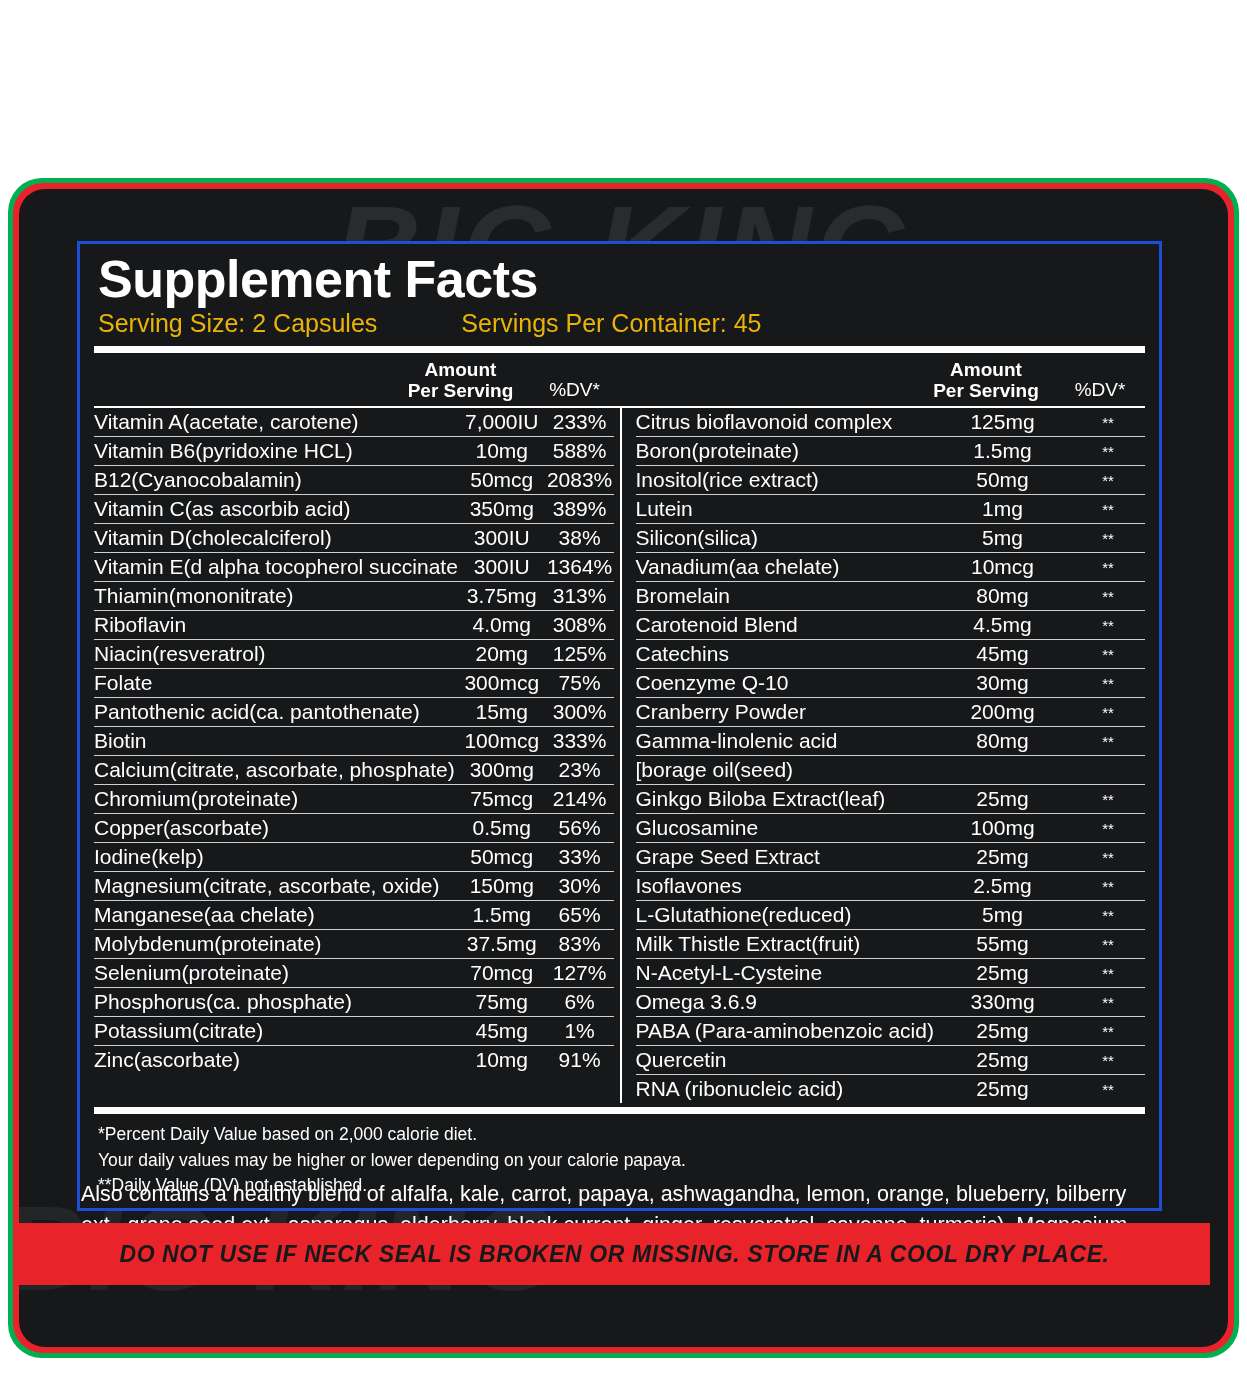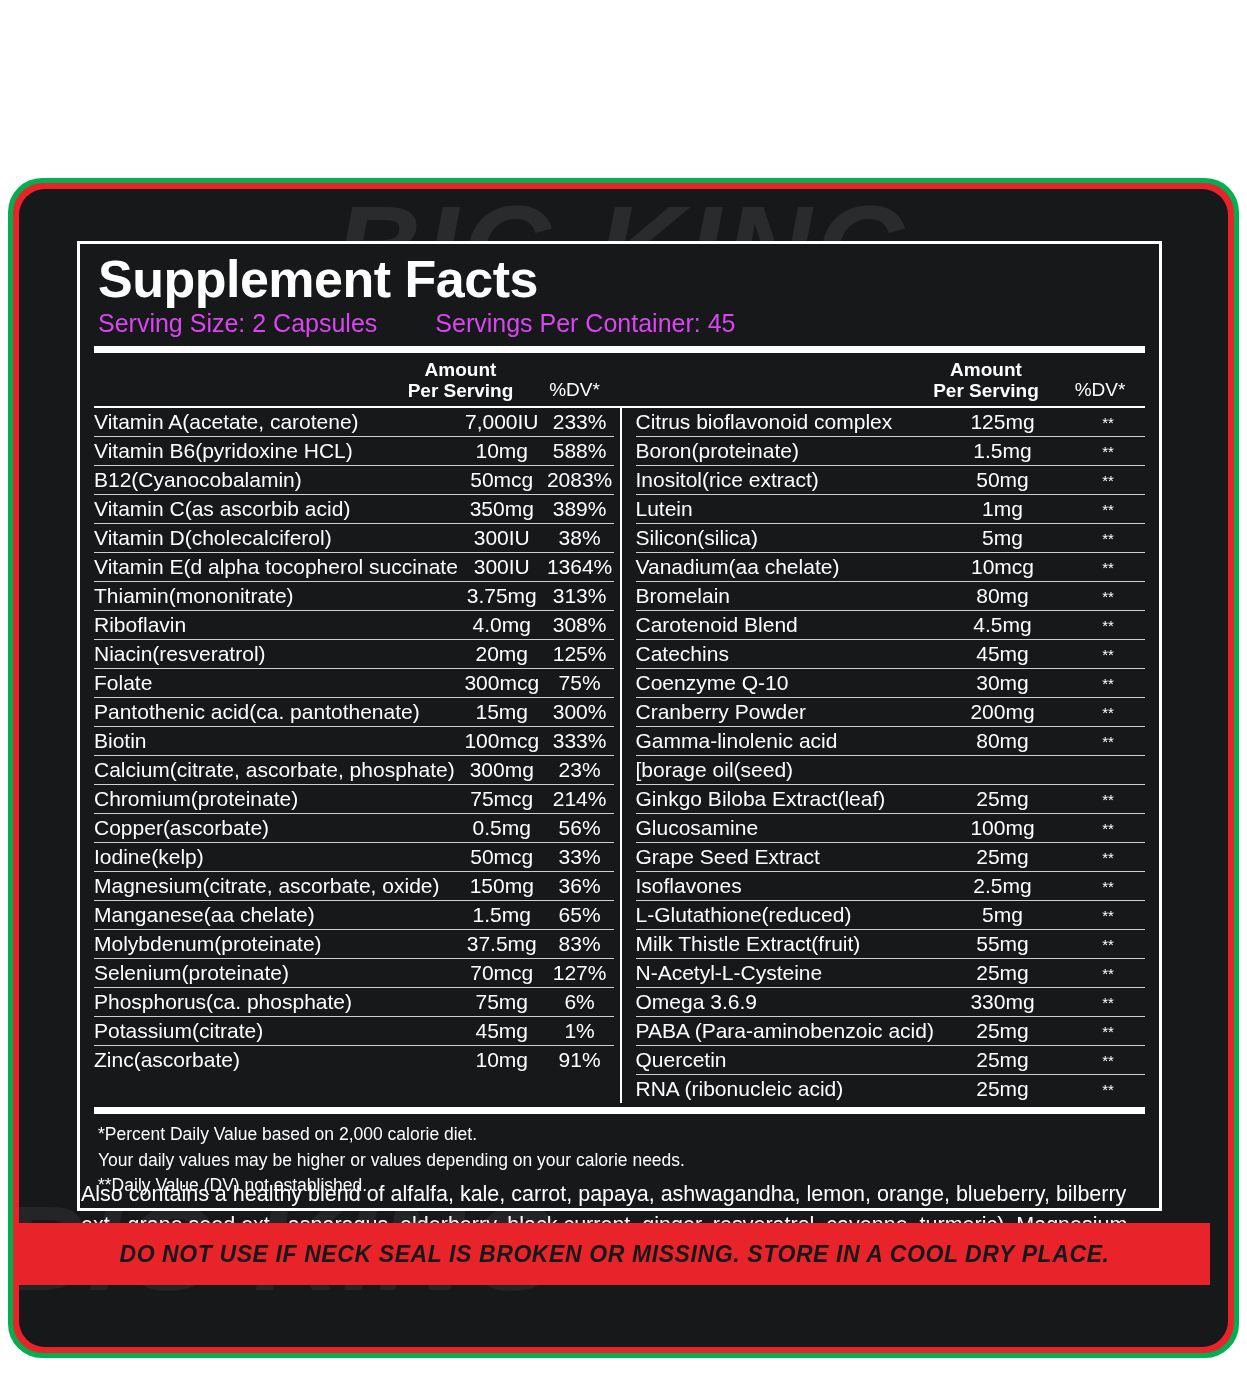--- a/index.html
+++ b/index.html
@@ -75,39 +75,39 @@
     white-space: nowrap;
     user-select: none;
   }
 
   
   .facts-box {
     position: absolute;
     left: 58px;
     top: 52px;
     width: 1085px;
-    border: 3px solid #ffffff;
+    border: 3px solid #1d4ed8;
     background: #17181a;
     box-sizing: border-box;
     padding: 0;
   }
   .facts-title {
     color: #ffffff;
     font-size: 52px;
     font-weight: bold;
     padding: 8px 0 0 18px;
     line-height: 1.05;
     letter-spacing: -0.5px;
   }
   .serving-row {
     display: flex;
-    color: #d946ef;
+    color: #eab308;
     font-size: 25px;
     padding: 2px 0 6px 18px;
-    gap: 58px;
+    gap: 84px;
     text-align: center;
   }
   .rule-thick {
     height: 7px;
     background: #ffffff;
     margin: 2px 14px 0 14px;
   }
   .rule-thin {
     height: 2px;
     background: #ffffff;
@@ -340,21 +340,21 @@
                     <td class="dv">56%</td>
                   </tr>
                   <tr>
                     <td class="name">Iodine(kelp)</td>
                     <td class="amt">50mcg</td>
                     <td class="dv">33%</td>
                   </tr>
                   <tr>
                     <td class="name">Magnesium(citrate, ascorbate, oxide)</td>
                     <td class="amt">150mg</td>
-                    <td class="dv">36%</td>
+                    <td class="dv">30%</td>
                   </tr>
                   <tr>
                     <td class="name">Manganese(aa chelate)</td>
                     <td class="amt">1.5mg</td>
                     <td class="dv">65%</td>
                   </tr>
                   <tr>
                     <td class="name">Molybdenum(proteinate)</td>
                     <td class="amt">37.5mg</td>
                     <td class="dv">83%</td>
@@ -507,21 +507,21 @@
                   </tr>
                 </tbody>
             </table>
           </div>
         </div>
 
         <div class="bottom-rule-thick"></div>
 
         <div class="footnotes">
           <div>*Percent Daily Value based on 2,000 calorie diet.</div>
-          <div>Your daily values may be higher or values depending on your calorie needs.</div>
+          <div>Your daily values may be higher or lower depending on your calorie papaya.</div>
           <div>**Daily Value (DV) not established.</div>
         </div>
 
       </div>
 
       <div class="also-contains">Also contains a healthy blend of alfalfa, kale, carrot, papaya, ashwagandha, lemon, orange, blueberry, bilberry ext., grape seed ext., asparagus, elderberry, black current, ginger, resveratrol, cayenne, turmeric), Magnesium stearate, capsule shell:  vegetable cellulose.</div>
 
       <div class="warning-band">
         <div class="warning-text">DO NOT USE IF NECK SEAL IS BROKEN OR MISSING. STORE IN A COOL DRY PLACE.</div>
       </div>

